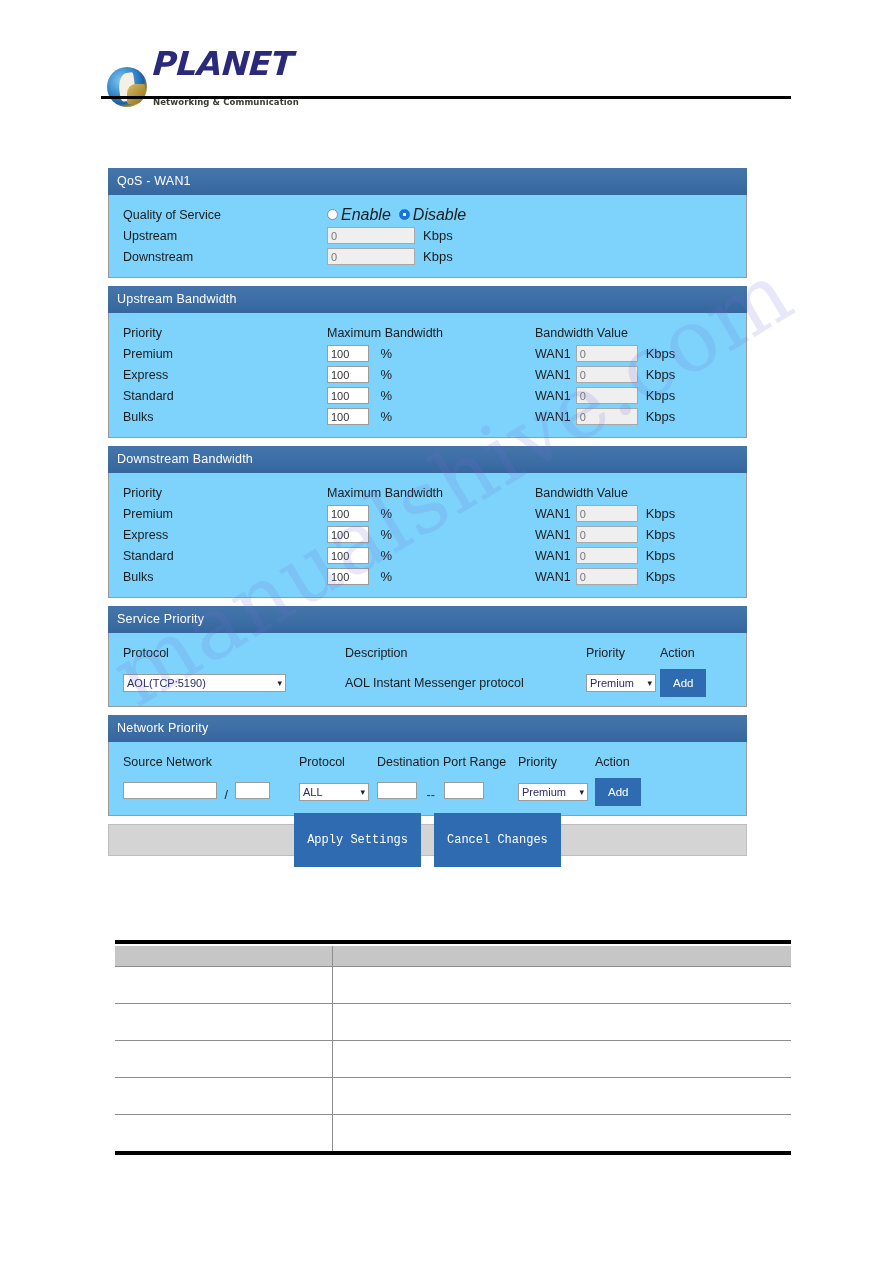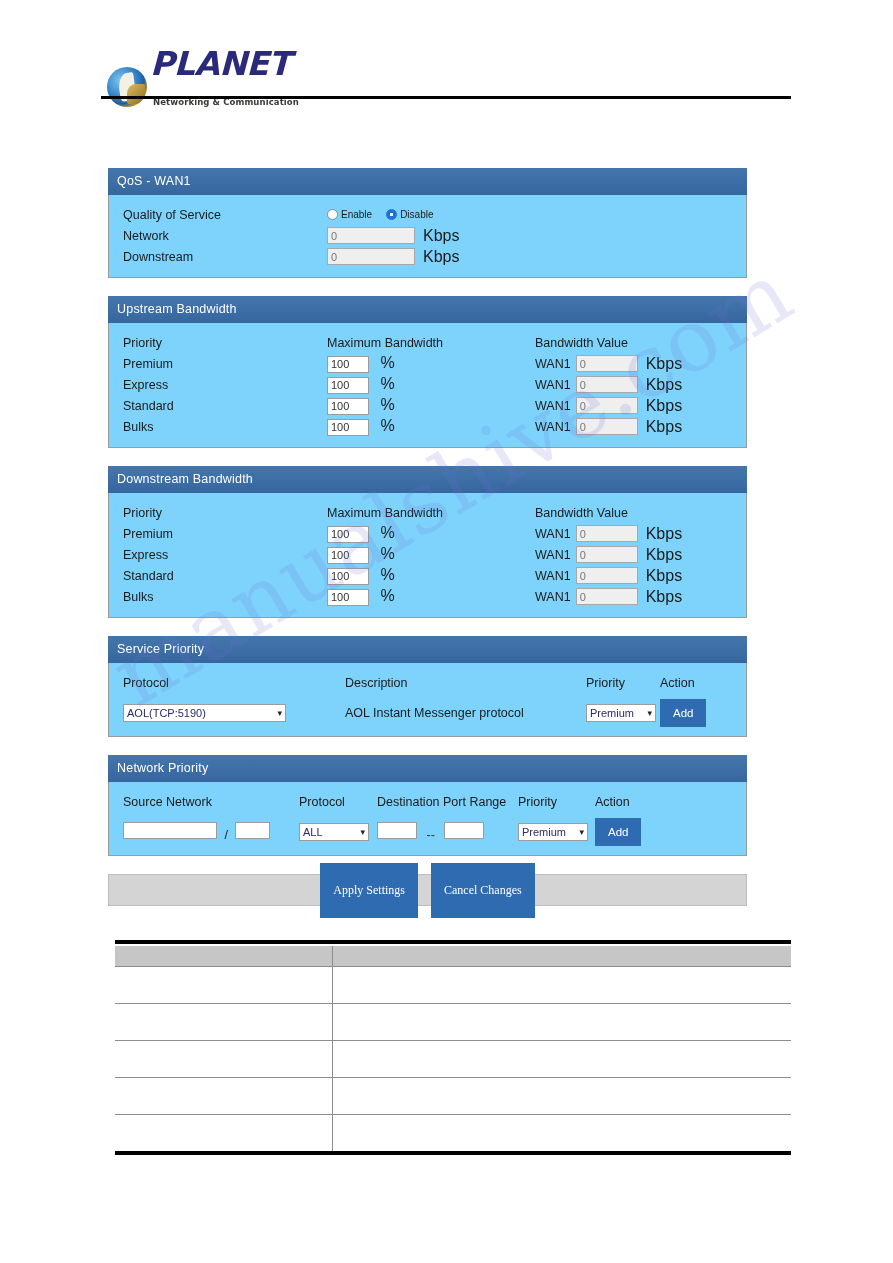--- a/index.html
+++ b/index.html
@@ -85,21 +85,21 @@
   }
 
   
   #config-ui {
     position: absolute;
     left: 108px;
     top: 168px;
     width: 639px;
   }
 
-  .panel { margin-bottom: 18px; border-radius: 22px; }
+  .panel { margin-bottom: 8px; border-radius: 22px; }
   .panel-title {
     background: #3b6ea5;
     background: linear-gradient(180deg, #4476ab 0%, #36669e 100%);
     color: #ffffff;
     font-size: 12.5px;
     padding: 6px 0 6px 9px;
     height: 15px;
     line-height: 15px;
     letter-spacing: 0.2px;
   }
@@ -113,21 +113,21 @@
   
   .row {
     display: flex;
     align-items: center;
     height: 21px;
     font-size: 12.5px;
   }
 
   
   .qos-lbl { width: 218px; padding-left: 14px; box-sizing: border-box; }
-  .radio-group { display: flex; align-items: center; gap: 14px; font-size: 10px; }
+  .radio-group { display: flex; align-items: center; gap: 8px; font-size: 16px; font-style: italic; }
   .radio-opt { display: flex; align-items: center; gap: 3px; }
   .rb {
     width: 11px; height: 11px;
     border-radius: 50%;
     border: 1px solid #8b8b8b;
     background: #ffffff;
     box-sizing: border-box;
     display: inline-block;
     flex: none;
   }
@@ -147,21 +147,21 @@
     box-sizing: content-box;
     display: inline-flex;
     align-items: center;
   }
   .inp.ro {
     background: #efefef;
     color: #777777;
     border-color: #a8a8a8;
   }
   .inp.empty { color: transparent; }
-  .unit { font-size: 16px; margin-left: 8px; }
+  .unit { font-size: 13px; margin-left: 8px; }
 
   .w-qos { width: 80px; }
   .w-pct { width: 34px; }
   .w-kbps { width: 54px; }
   .w-src { width: 86px; }
   .w-mask { width: 27px; }
   .w-port { width: 32px; }
 
   
   .bw-c1 { width: 218px; padding-left: 14px; box-sizing: border-box; }
@@ -223,21 +223,21 @@
     align-items: center;
     justify-content: center;
     gap: 13px;
   }
   .btn-main {
     background: #2e6bb0;
     color: #ffffff;
     font-size: 12px;
     padding: 20px 13px;
     border: none;
-    font-family: Liberation Serif, serif;
+    font-family: Liberation Mono, monospace;
   }
 
   
   #doc-table {
     position: absolute;
     left: 115px;
     top: 940px;
     width: 676px;
     border-collapse: collapse;
     font-size: 12px;
@@ -310,21 +310,21 @@
             <span>Enable</span>
           </label>
           <label class="radio-opt">
             <span class="rb on"></span>
             <span>Disable</span>
           </label>
         </div>
       </div>
 
       <div class="row">
-        <div class="qos-lbl">Network</div>
+        <div class="qos-lbl">Upstream</div>
         <span class="inp ro w-qos">0</span>
         <span class="unit">Kbps</span>
       </div>
 
       <div class="row">
         <div class="qos-lbl">Downstream</div>
         <span class="inp ro w-qos">0</span>
         <span class="unit">Kbps</span>
       </div>
 

